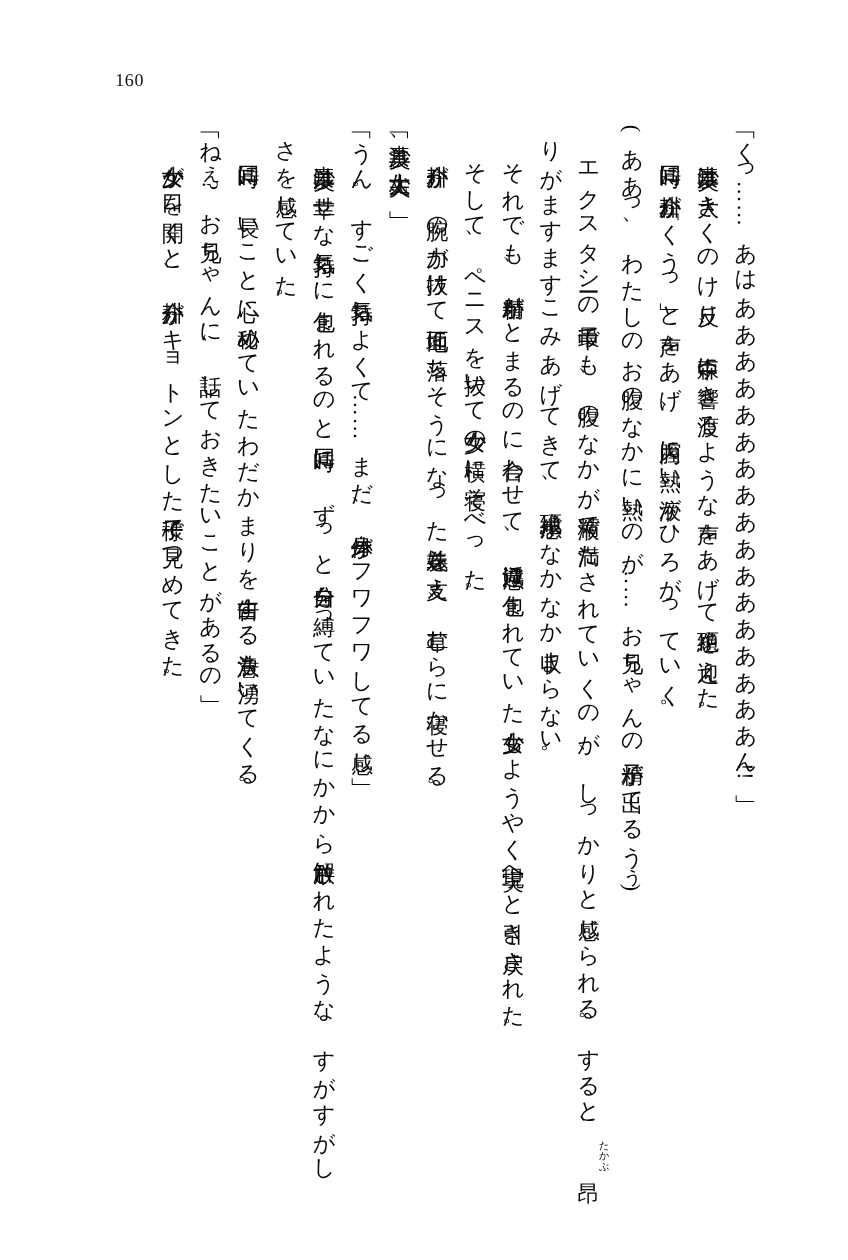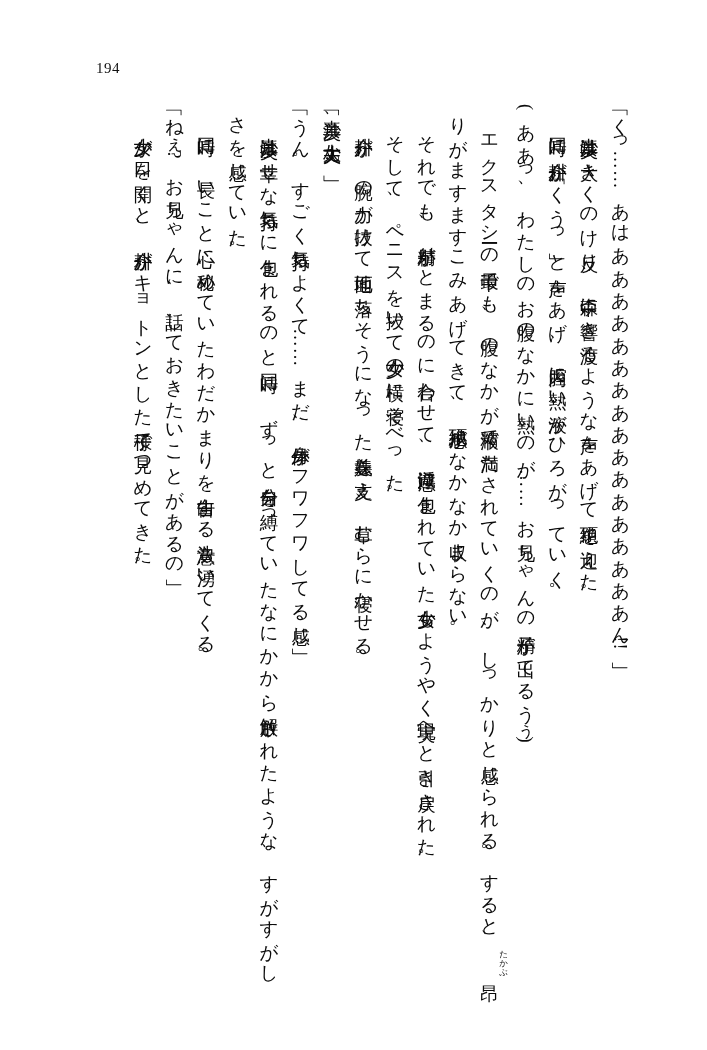--- a/index.html
+++ b/index.html
@@ -59,21 +59,21 @@
     font-size: 8.5px;
     letter-spacing: 0;
     line-height: 1;
   }
 </style>
 </head>
 <body>
 
 <div id="page">
 
-  <div id="page-number">194</div>
+  <div id="page-number">160</div>
 
   <div id="text-body">
       <p class="">「くっ……あはあああああああああああああああああん!!」</p>
       <p class="indent">真沙美は大きくのけ反り、森中に響き渡るような声をあげて絶頂を迎えた。</p>
       <p class="indent">同時に耕介が「くうっ」と声をあげ、膣内に熱い液がひろがっていく。</p>
       <p class="">(ああっ、わたしのお腹のなかに熱いのが……お兄ちゃんの精子が出てるうぅ)</p>
       <p class="indent">エクスタシーの最中でも、腹のなかが精液で満たされていくのが、しっかりと感じられる。すると、<ruby>昂<rt>たかぶ</rt></ruby>りがますますこみあげてきて、絶頂感がなかなか収まらない。</p>
       <p class="indent">それでも、射精がとまるのに合わせて、浮遊感に包まれていた少女もようやく現実へと引き戻された。</p>
       <p class="indent">そして、ペニスを抜いて少女の横に寝そべった。</p>
       <p class="indent">耕介が、腕の力が抜けて地面に落ちそうになった義妹を支え、草むらに寝かせる。</p>

